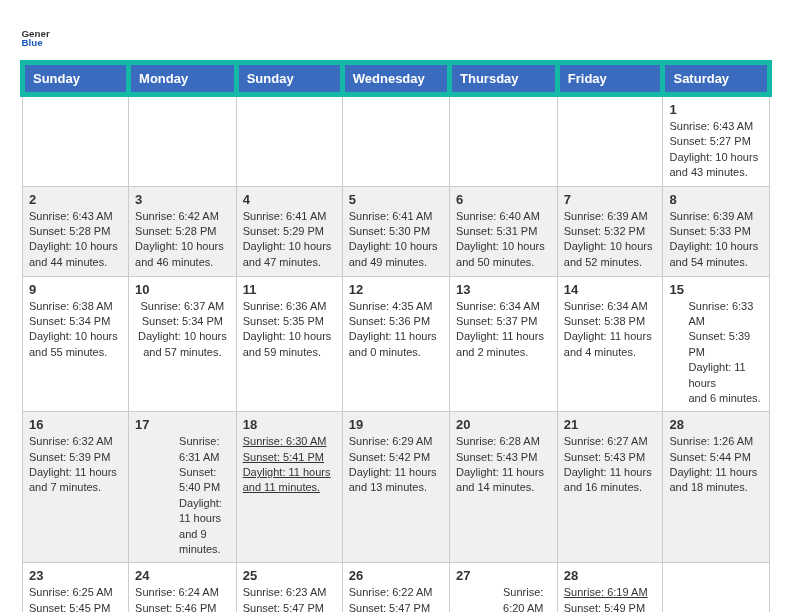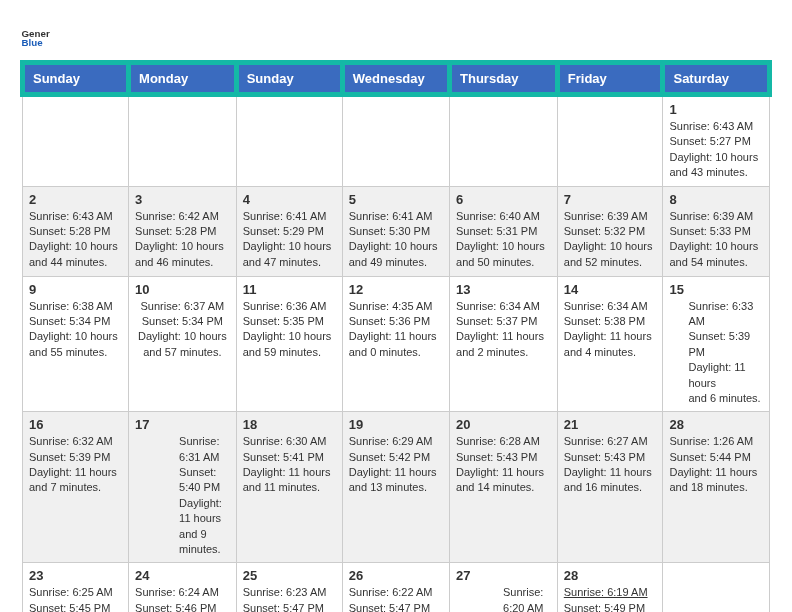--- a/index.html
+++ b/index.html
@@ -245,21 +245,21 @@
         </td>
         <td>
           <span class="day-num">17</span>
           <div class="day-info" style="white-space: pre-line; margin-left: 44px;">Sunrise: 6:31 AM
 Sunset: 5:40 PM
 Daylight: 11 hours
 and 9 minutes.</div>
         </td>
         <td>
           <span class="day-num">18</span>
-          <div class="day-info" style="white-space: pre-line;">Sunrise: 6:30 AM
+          <div class="day-info" style="white-space: pre-line; text-decoration: underline;">Sunrise: 6:30 AM
 Sunset: 5:41 PM
 Daylight: 11 hours
 and 11 minutes.</div>
         </td>
         <td>
           <span class="day-num">19</span>
           <div class="day-info" style="white-space: pre-line;">Sunrise: 6:29 AM
 Sunset: 5:42 PM
 Daylight: 11 hours
 and 13 minutes.</div>

